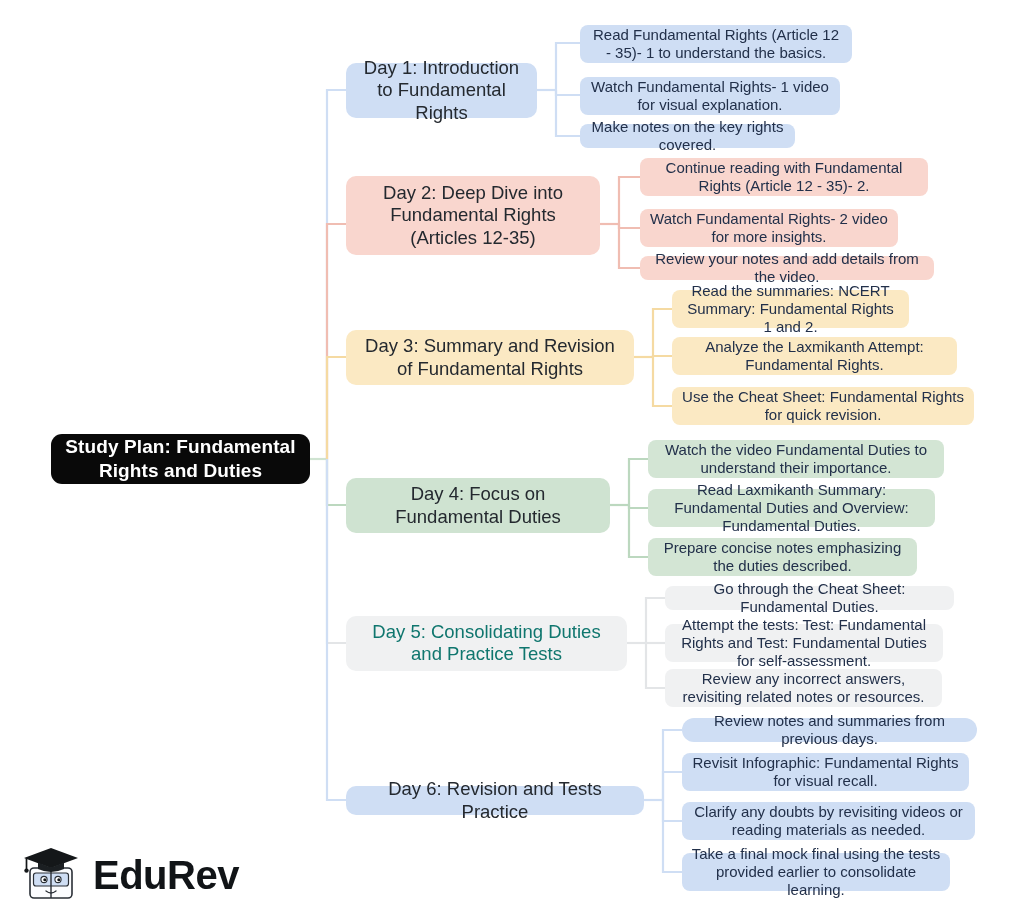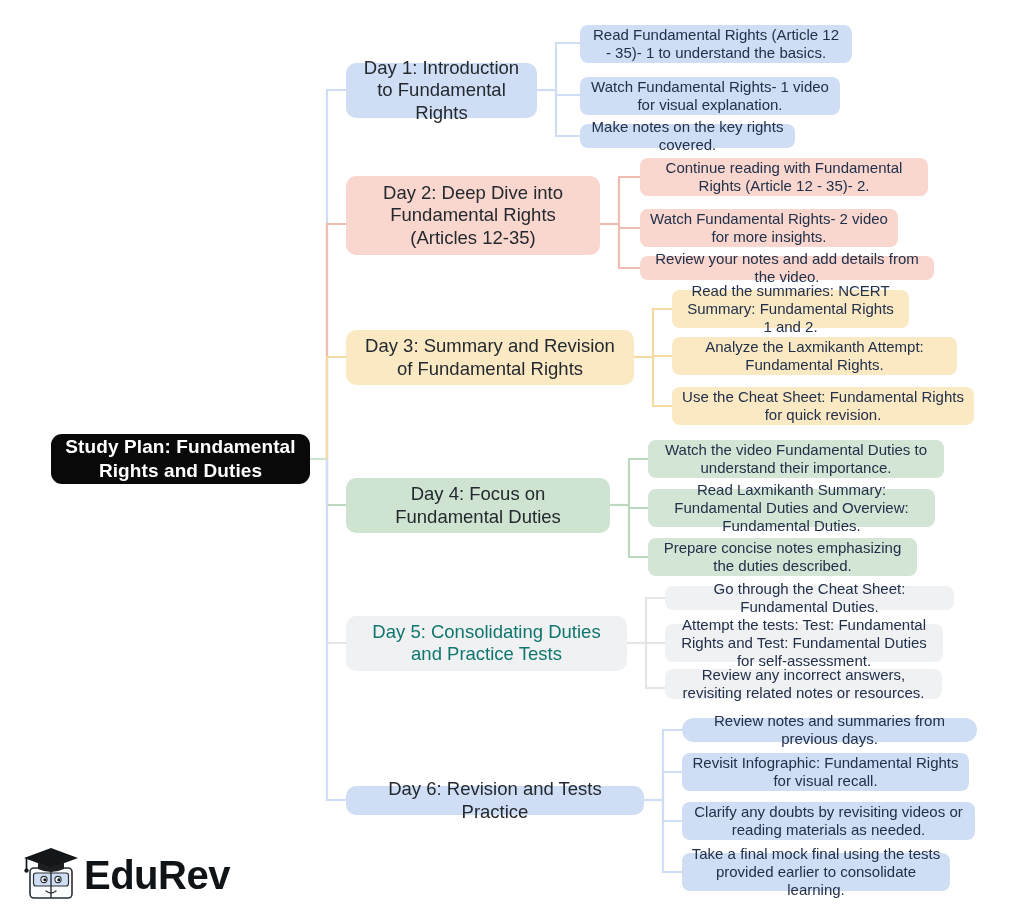--- a/index.html
+++ b/index.html
@@ -79,20 +79,21 @@
 
   
   #logo {
     position: absolute;
     left: 18px;
     top: 838px;
     width: 216px;
     height: 74px;
     display: flex;
     align-items: center;
+    gap: 9px;
   }
   #logo .mark {
     position: relative;
     width: 66px;
     height: 66px;
     flex: none;
   }
   #logo .wordmark {
     font-size: 40px;
     font-weight: bold;
@@ -214,21 +215,21 @@
 
   <div class="node branch c-gray" style="left:346px; top:616px; width:281px; height:55px;">
     <span>Day 5: Consolidating Duties and Practice Tests</span>
   </div>
   <div class="node leaf c-gray" style="left:665px; top:586px; width:289px; height:24px;">
     <span>Go through the Cheat Sheet: Fundamental Duties.</span>
   </div>
   <div class="node leaf c-gray" style="left:665px; top:624px; width:278px; height:38px;">
     <span>Attempt the tests: Test: Fundamental Rights and Test: Fundamental Duties for self-assessment.</span>
   </div>
-  <div class="node leaf c-gray" style="left:665px; top:669px; width:277px; height:30px;">
+  <div class="node leaf c-gray" style="left:665px; top:669px; width:277px; height:38px;">
     <span>Review any incorrect answers, revisiting related notes or resources.</span>
   </div>
 
   <div class="node branch c-blue" style="left:346px; top:786px; width:298px; height:29px;">
     <span>Day 6: Revision and Tests Practice</span>
   </div>
   <div class="node leaf c-blue" style="left:682px; top:718px; width:295px; height:24px;border-radius:12px;">
     <span>Review notes and summaries from previous days.</span>
   </div>
   <div class="node leaf c-blue" style="left:682px; top:753px; width:287px; height:38px;">

